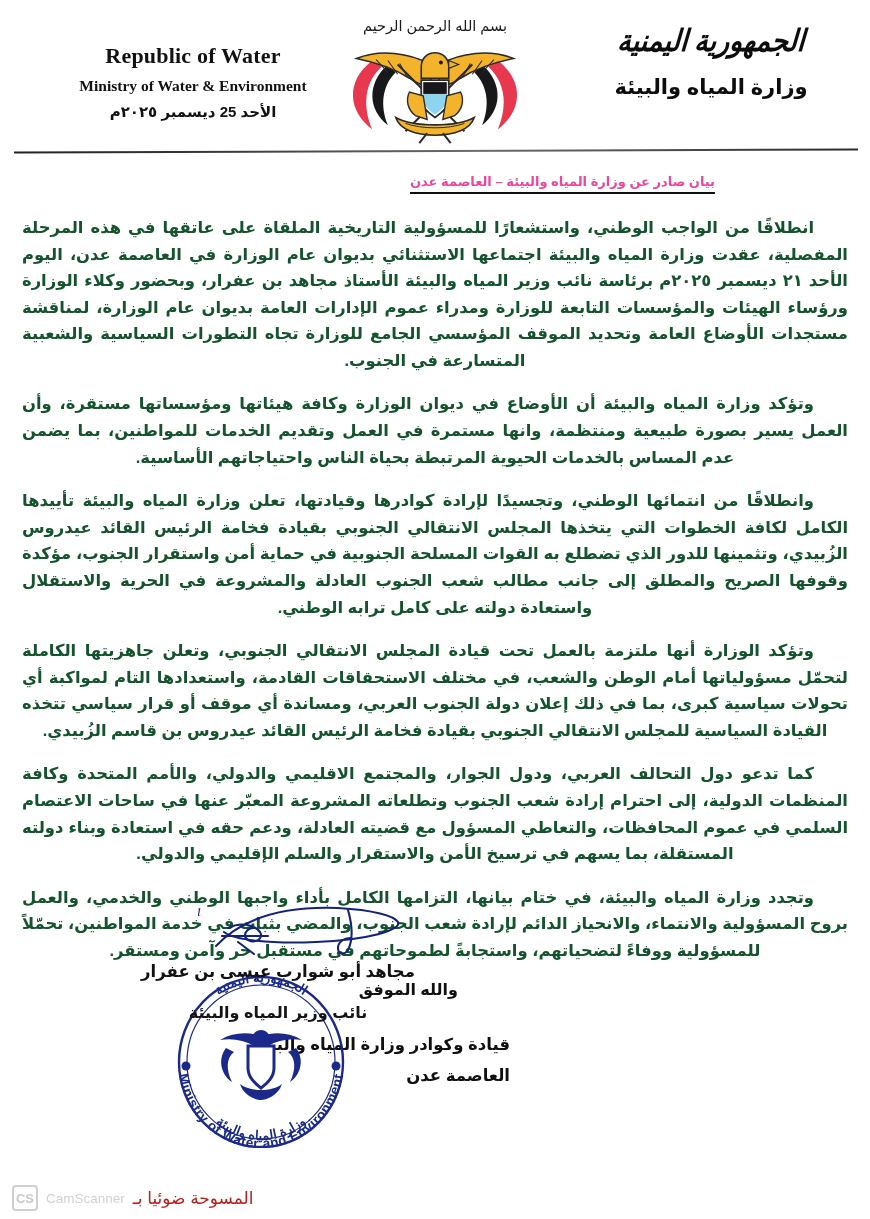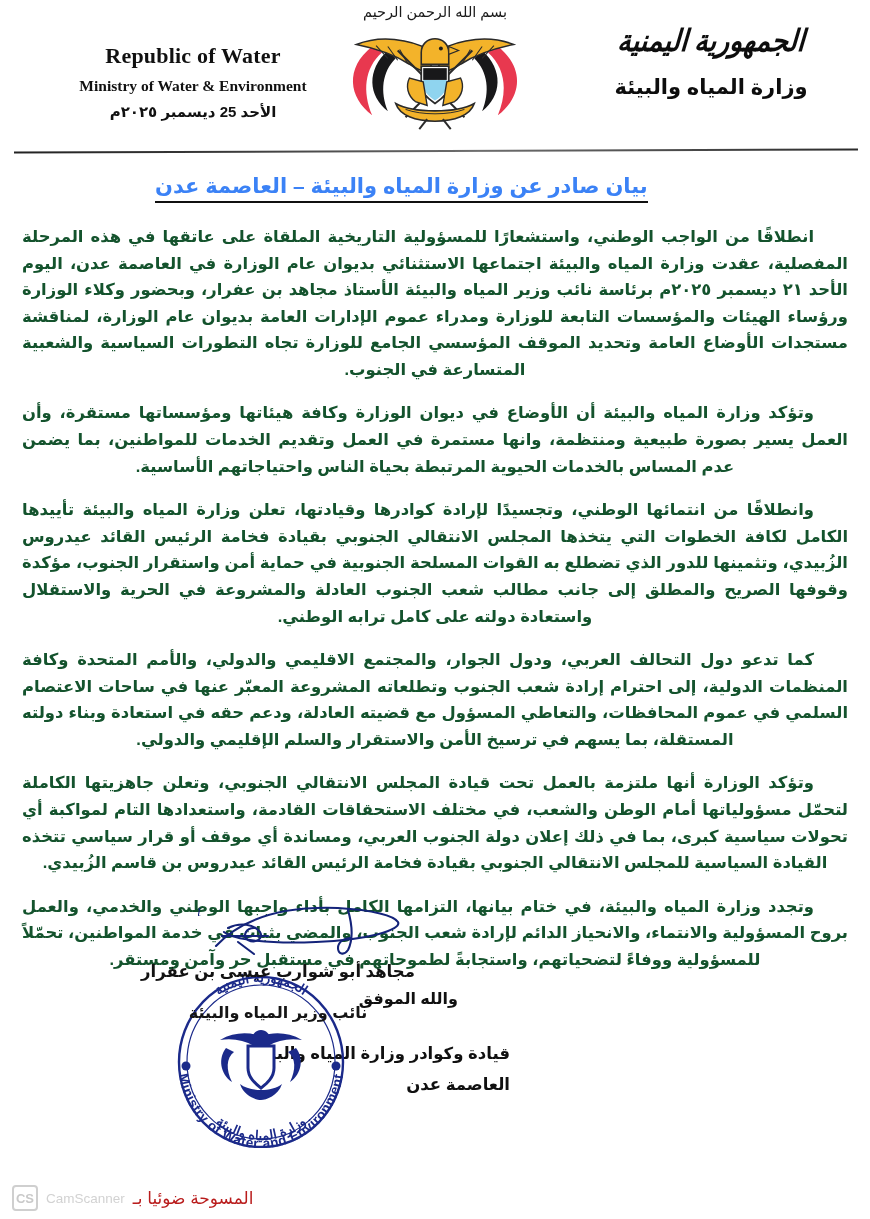--- a/index.html
+++ b/index.html
@@ -52,21 +52,21 @@
     font-weight: bold;
     font-size: 15px;
     color: #111;
     margin-top: 9px;
   }
 
   .lh-center {
     position: absolute;
     left: 50%;
     transform: translateX(-50%);
-    top: 4px;
+    top: 18px;
     width: 230px;
     text-align: center;
   }
   .basmala {
     font-size: 14.5px;
     font-family: "Liberation Sans", "DejaVu Sans", sans-serif;
     color: #1a1a1a;
     margin-bottom: 1px;
     letter-spacing: .3px;
   }
@@ -105,25 +105,25 @@
     width: 844px;
     height: 2px;
     background: linear-gradient(to left, #2b2b2b 0%, #6e6e6e 45%, #3a3a3a 75%, #222 100%);
     transform: rotate(-0.22deg);
   }
 
   
   .doc-title {
     margin: 22px auto 0 auto;
     width: 560px;
-    text-align: left;
-    font-family: "Liberation Sans", "DejaVu Sans", sans-serif;
-    font-weight: bold;
-    font-size: 21px;
-    color: #3b82f6;
+    text-align: right;
+    font-family: "Liberation Sans", "DejaVu Sans", sans-serif;
+    font-weight: bold;
+    font-size: 13px;
+    color: #ec4899;
     letter-spacing: -.3px;
   }
   .doc-title span {
     border-bottom: 2px solid #101010;
     padding-bottom: 3px;
     display: inline-block;
   }
 
   .body-wrap {
     padding: 0 22px;
@@ -301,22 +301,22 @@
 </div>
 
 <div class="doc-title">
   <span>بيان صادر عن وزارة المياه والبيئة – العاصمة عدن</span>
 </div>
 
 <div class="body-wrap">
   <p class="para">انطلاقًا من الواجب الوطني، واستشعارًا للمسؤولية التاريخية الملقاة على عاتقها في هذه المرحلة المفصلية، عقدت وزارة المياه والبيئة اجتماعها الاستثنائي بديوان عام الوزارة في العاصمة عدن، اليوم الأحد ٢١ ديسمبر ٢٠٢٥م برئاسة نائب وزير المياه والبيئة الأستاذ مجاهد بن عفرار، وبحضور وكلاء الوزارة ورؤساء الهيئات والمؤسسات التابعة للوزارة ومدراء عموم الإدارات العامة بديوان عام الوزارة، لمناقشة مستجدات الأوضاع العامة وتحديد الموقف المؤسسي الجامع للوزارة تجاه التطورات السياسية والشعبية المتسارعة في الجنوب.</p>
   <p class="para">وتؤكد وزارة المياه والبيئة أن الأوضاع في ديوان الوزارة وكافة هيئاتها ومؤسساتها مستقرة، وأن العمل يسير بصورة طبيعية ومنتظمة، وانها مستمرة في العمل وتقديم الخدمات للمواطنين، بما يضمن عدم المساس بالخدمات الحيوية المرتبطة بحياة الناس واحتياجاتهم الأساسية.</p>
   <p class="para">وانطلاقًا من انتمائها الوطني، وتجسيدًا لإرادة كوادرها وقيادتها، تعلن وزارة المياه والبيئة تأييدها الكامل لكافة الخطوات التي يتخذها المجلس الانتقالي الجنوبي بقيادة فخامة الرئيس القائد عيدروس الزُبيدي، وتثمينها للدور الذي تضطلع به القوات المسلحة الجنوبية في حماية أمن واستقرار الجنوب، مؤكدة وقوفها الصريح والمطلق إلى جانب مطالب شعب الجنوب العادلة والمشروعة في الحرية والاستقلال واستعادة دولته على كامل ترابه الوطني.</p>
+  <p class="para">وتؤكد الوزارة أنها ملتزمة بالعمل تحت قيادة المجلس الانتقالي الجنوبي، وتعلن جاهزيتها الكاملة لتحمّل مسؤولياتها أمام الوطن والشعب، في مختلف الاستحقاقات القادمة، واستعدادها التام لمواكبة أي تحولات سياسية كبرى، بما في ذلك إعلان دولة الجنوب العربي، ومساندة أي موقف أو قرار سياسي تتخذه القيادة السياسية للمجلس الانتقالي الجنوبي بقيادة فخامة الرئيس القائد عيدروس بن قاسم الزُبيدي.</p>
   <p class="para">كما تدعو دول التحالف العربي، ودول الجوار، والمجتمع الاقليمي والدولي، والأمم المتحدة وكافة المنظمات الدولية، إلى احترام إرادة شعب الجنوب وتطلعاته المشروعة المعبّر عنها في ساحات الاعتصام السلمي في عموم المحافظات، والتعاطي المسؤول مع قضيته العادلة، ودعم حقه في استعادة وبناء دولته المستقلة، بما يسهم في ترسيخ الأمن والاستقرار والسلم الإقليمي والدولي.</p>
-  <p class="para">وتؤكد الوزارة أنها ملتزمة بالعمل تحت قيادة المجلس الانتقالي الجنوبي، وتعلن جاهزيتها الكاملة لتحمّل مسؤولياتها أمام الوطن والشعب، في مختلف الاستحقاقات القادمة، واستعدادها التام لمواكبة أي تحولات سياسية كبرى، بما في ذلك إعلان دولة الجنوب العربي، ومساندة أي موقف أو قرار سياسي تتخذه القيادة السياسية للمجلس الانتقالي الجنوبي بقيادة فخامة الرئيس القائد عيدروس بن قاسم الزُبيدي.</p>
   <p class="para">وتجدد وزارة المياه والبيئة، في ختام بيانها، التزامها الكامل بأداء واجبها الوطني والخدمي، والعمل بروح المسؤولية والانتماء، والانحياز الدائم لإرادة شعب الجنوب، والمضي بثبات في خدمة المواطنين، تحمّلاً للمسؤولية ووفاءً لتضحياتهم، واستجابةً لطموحاتهم في مستقبل حر وآمن ومستقر.</p>
 </div>
 
 <div class="closing">
   <div class="tawfiq">والله الموفق</div>
 </div>
 
 <div class="signoff">
   <div>قيادة وكوادر وزارة المياه والبيئة</div>
   <div>العاصمة عدن</div>

